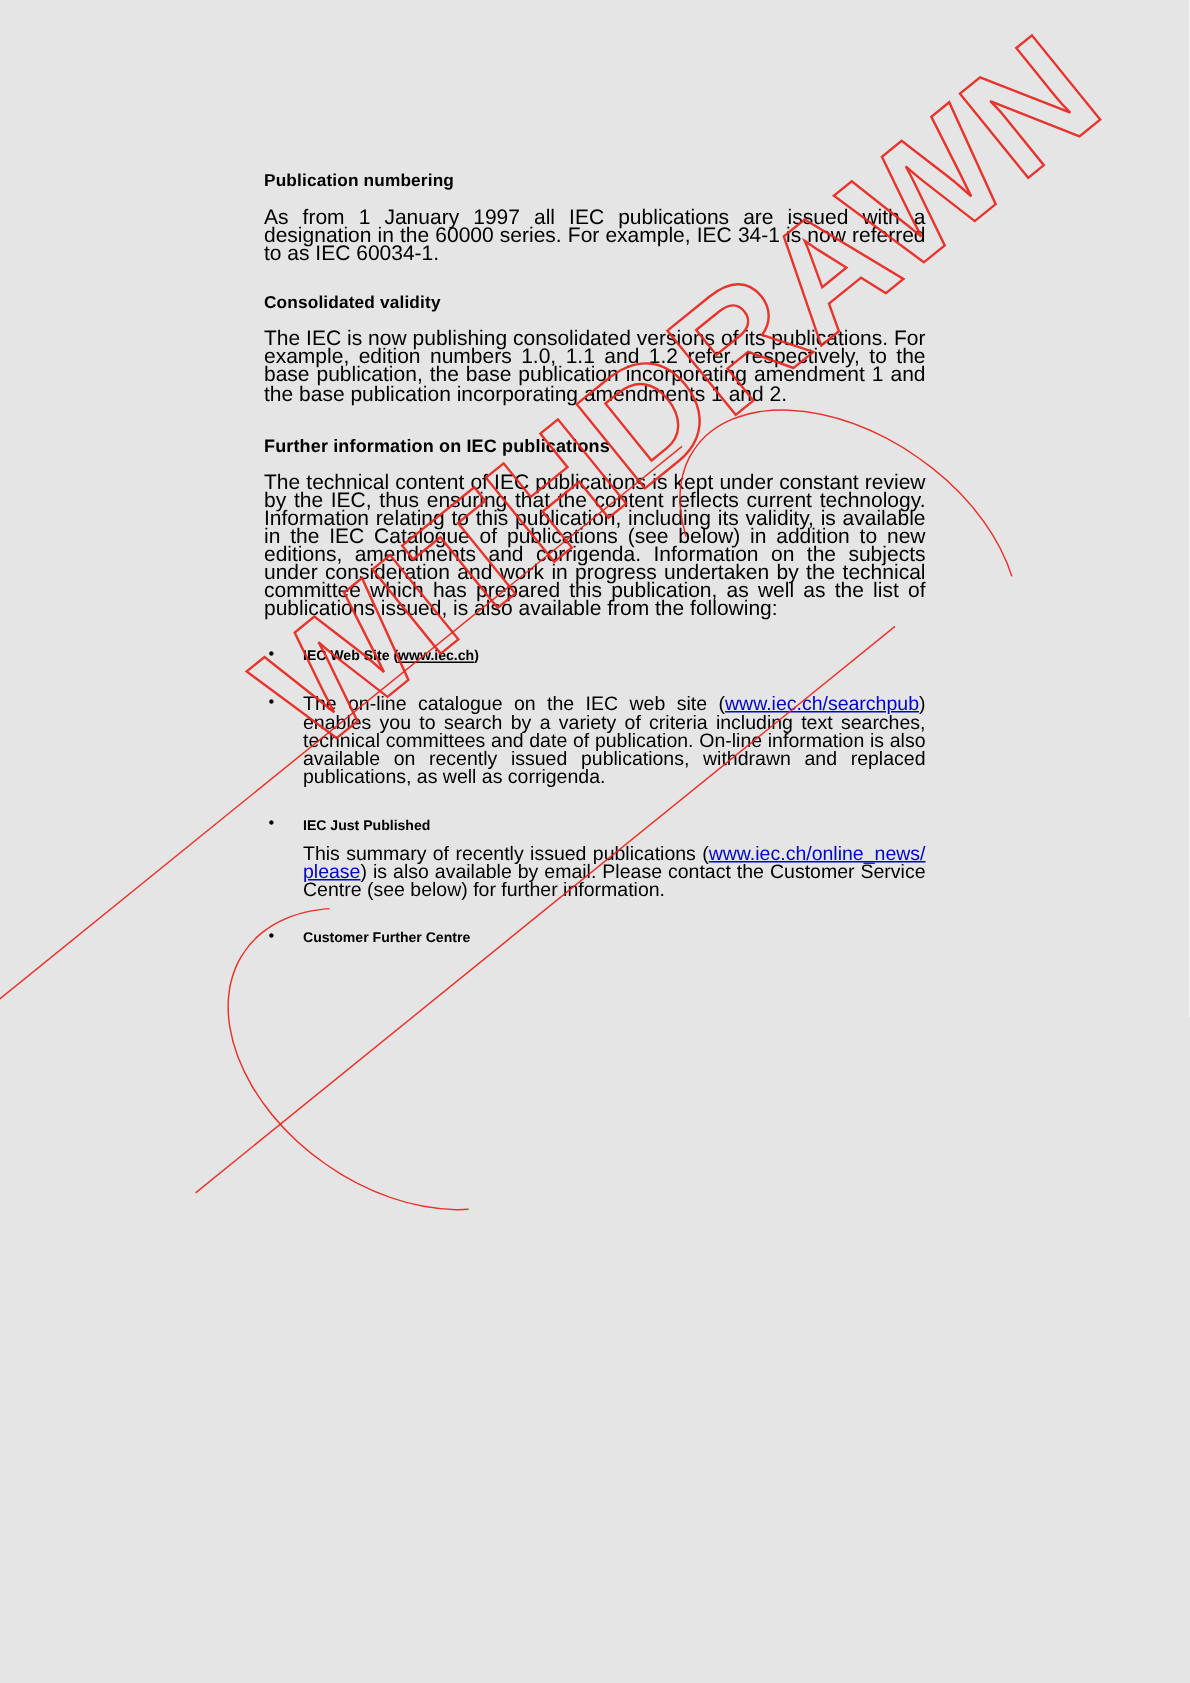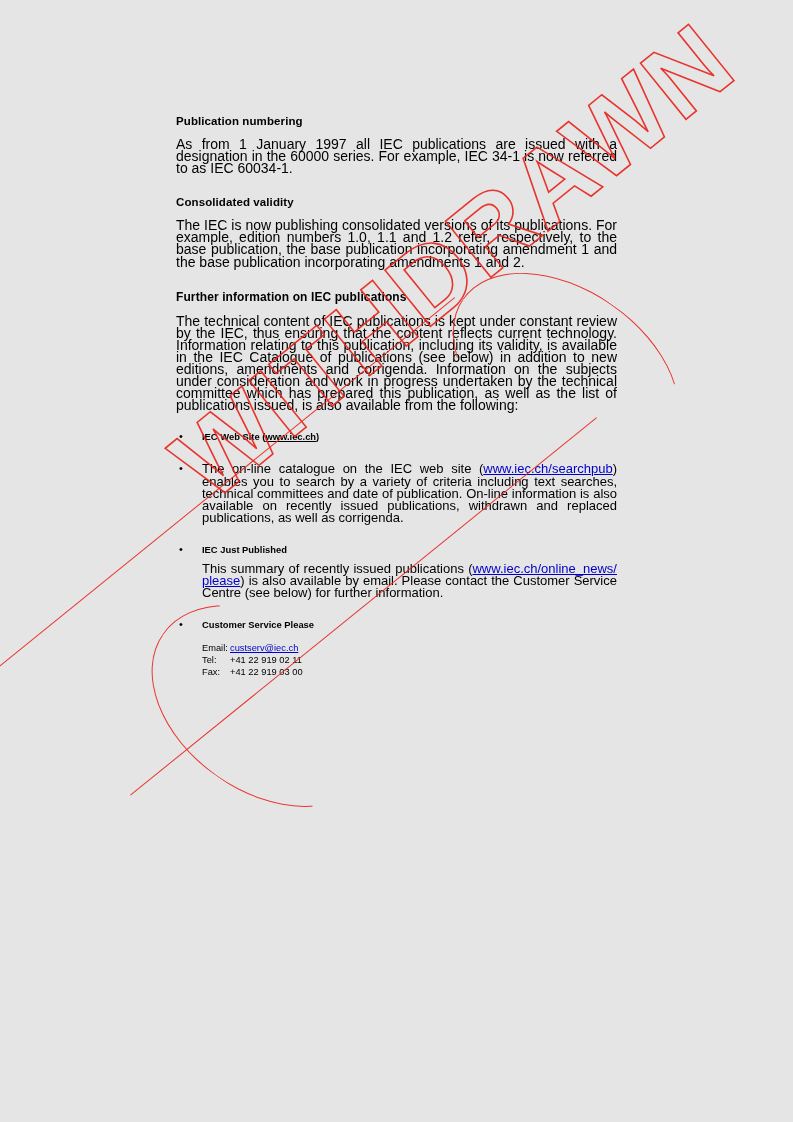--- a/index.html
+++ b/index.html
@@ -162,24 +162,21 @@
       <li>
         <p class="bullet-body"><span>The on-line catalogue on the IEC web site (</span><a class="link" href="#">www.iec.ch/searchpub</a><span>) enables you to search by a variety of criteria including text searches, technical committees and date of publication. On-line information is also available on recently issued publications, withdrawn and replaced publications, as well as corrigenda.</span></p>
       </li>
 
       <li>
         <p class="bullet-head">IEC Just Published</p>
         <p class="bullet-body"><span>This summary of recently issued publications (</span><a class="link" href="#">www.iec.ch/online_news/ please</a><span>) is also available by email. Please contact the Customer Service Centre (see below) for further information.</span></p>
       </li>
 
       <li>
-        <p class="bullet-head">Customer Service Please</p>
-        <p class="contact"><span class="lbl">Email:</span><a class="link" href="#">custserv@iec.ch</a>
-<span class="lbl">Tel:</span><span>+41 22 919 02 11</span>
-<span class="lbl">Fax:</span><span>+41 22 919 03 00</span></p>
+        <p class="bullet-head">Customer Further Centre</p>
       </li>
 
     </ul>
 
   </div>
 
   <div class="watermark">
     <div class="wm-text">WITHDRAWN</div>
     <div class="wm-line" style="left:455px; top:298px; width:600px; transform: rotate(141deg);"></div>
     <div class="wm-line" style="left:597px; top:418px; width:600px; transform: rotate(141deg);"></div>

